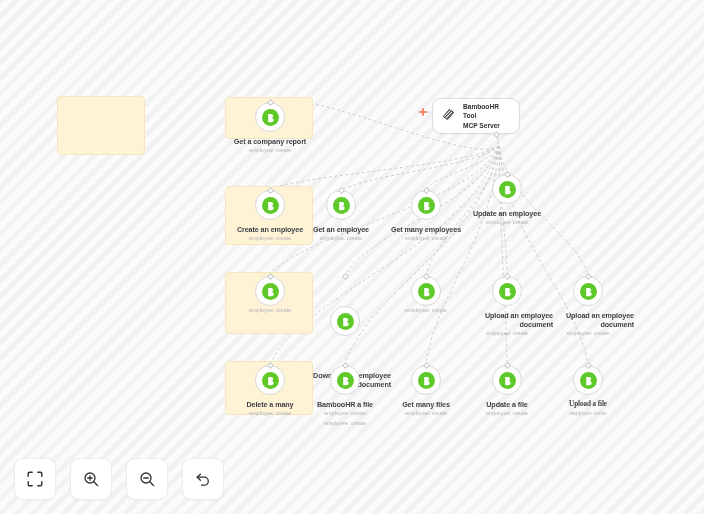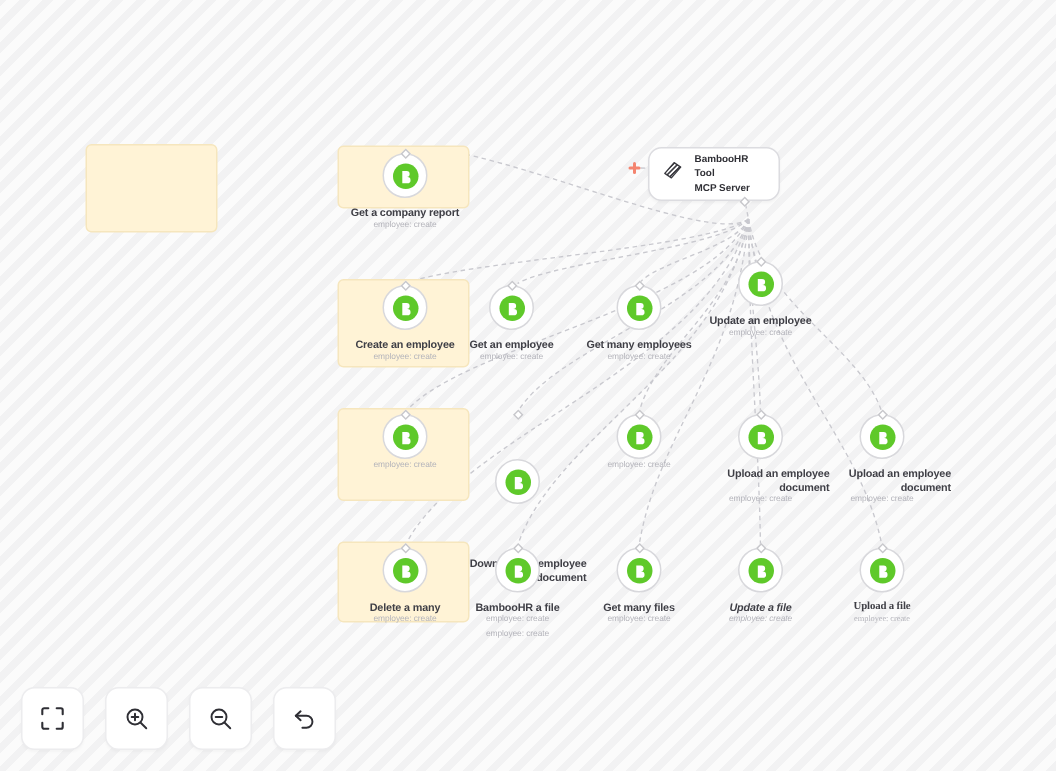--- a/index.html
+++ b/index.html
@@ -331,21 +331,21 @@
         <div class="node-circle">
           <div class="node-badge" style="background: rgb(95, 201, 42);">
             <svg width="11" height="11" viewBox="0 0 11 11">
               <path d="M3.2 2.0 h2.9 a2.0 2.0 0 0 1 0 4.0 h-2.9 z M3.2 6.0 h3.4 a2.1 2.1 0 0 1 0 4.2 h-3.4 z" fill="#ffffff"></path>
             </svg>
           </div>
         </div>
         <div class="node-title">Get many files</div>
         <div class="node-sub">employee: create</div>
       </div>
-      <div class="tool-node" style="left: 461px; top: 363px; font-style: italic;">
+      <div class="tool-node" style="left: 461px; top: 363px;">
         <div class="node-anchor"></div>
         <div class="node-circle">
           <div class="node-badge" style="background: rgb(95, 201, 42);">
             <svg width="11" height="11" viewBox="0 0 11 11">
               <path d="M3.2 2.0 h2.9 a2.0 2.0 0 0 1 0 4.0 h-2.9 z M3.2 6.0 h3.4 a2.1 2.1 0 0 1 0 4.2 h-3.4 z" fill="#ffffff"></path>
             </svg>
           </div>
         </div>
         <div class="node-title">Update a file</div>
         <div class="node-sub">employee: create</div>

